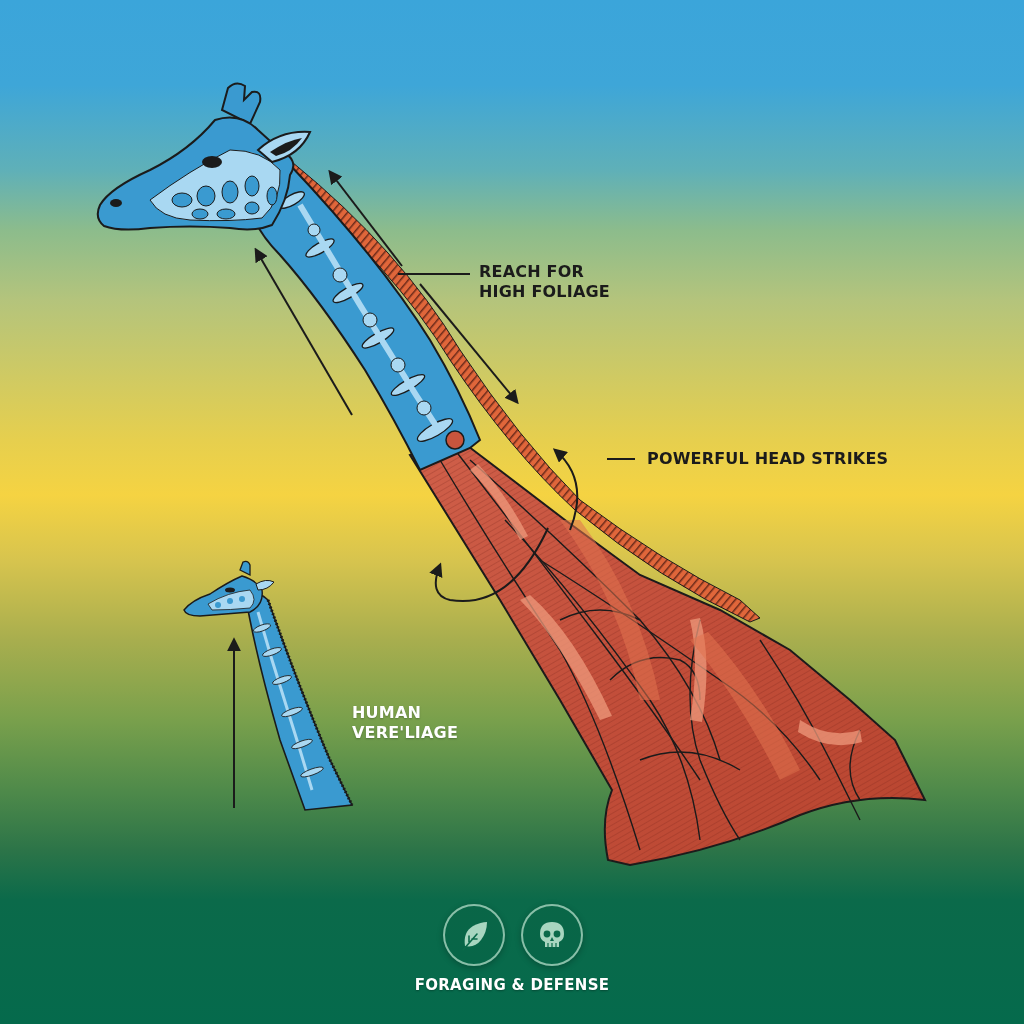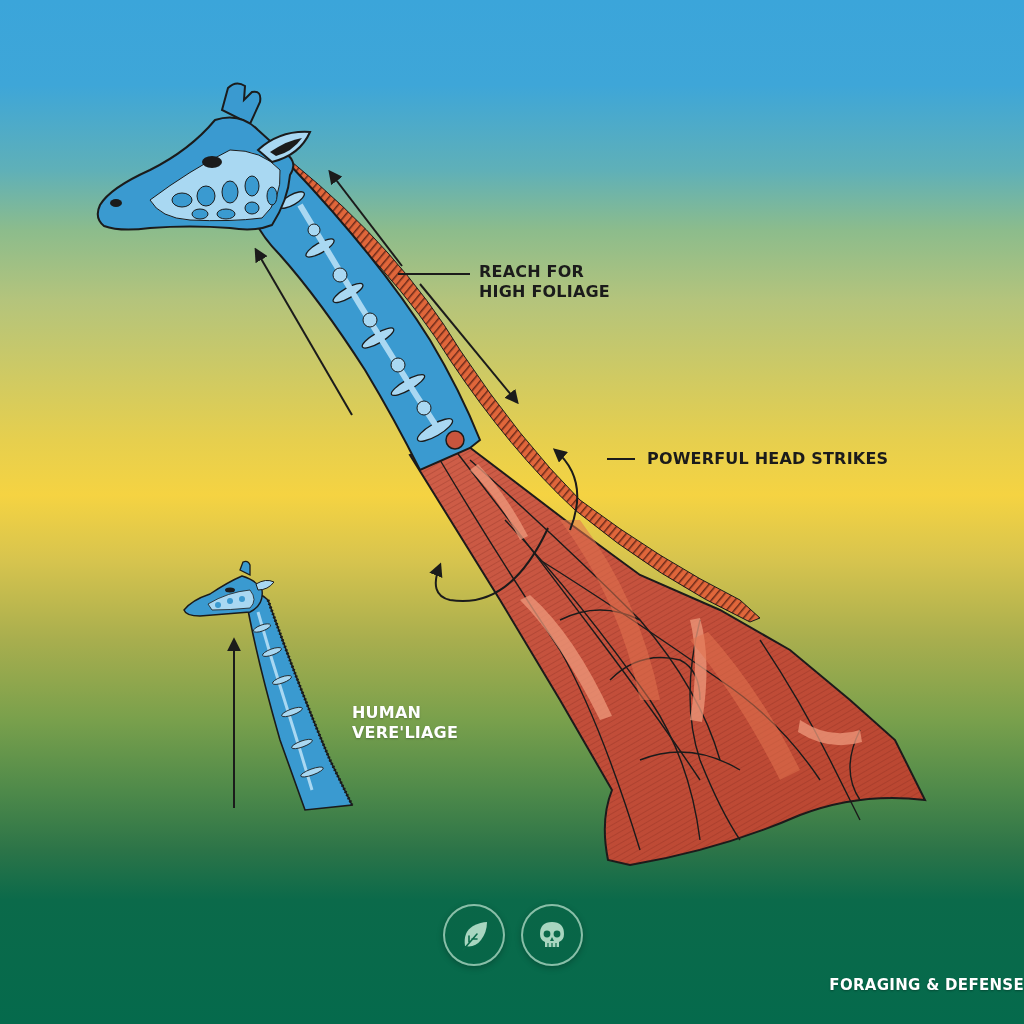--- a/index.html
+++ b/index.html
@@ -47,21 +47,21 @@
       width: 62px; height: 62px;
       border-radius: 50%;
       border: 2.5px solid rgba(180, 220, 200, 0.75);
       display: flex; align-items: center; justify-content: center;
       background: rgba(0,0,0,0.03);
       box-shadow: 0 2px 6px rgba(0,0,0,0.25);
     }
     .footer-caption {
       position: absolute;
       left: 0; width: 1024px; top: 976px;
-      text-align: right;
+      text-align: center;
       color: #ffffff;
       font-size: 15px;
       font-weight: bold;
       letter-spacing: 0.3px;
       text-shadow: 0 1px 2px rgba(0,0,0,0.3);
     }
   </style>
 </head>
 <body>
 

